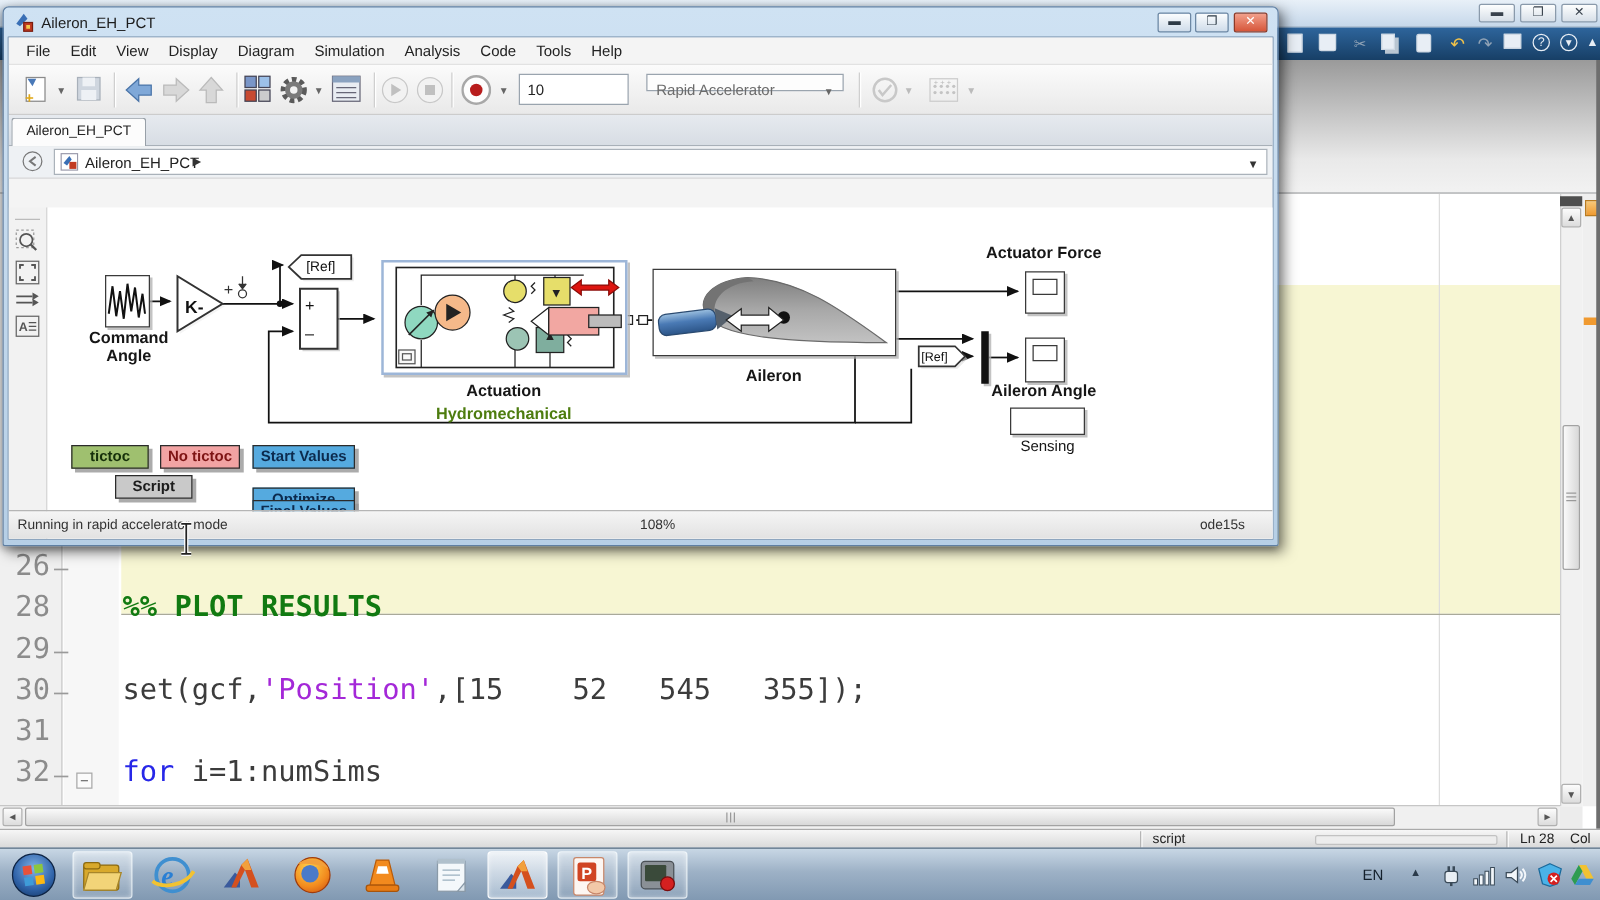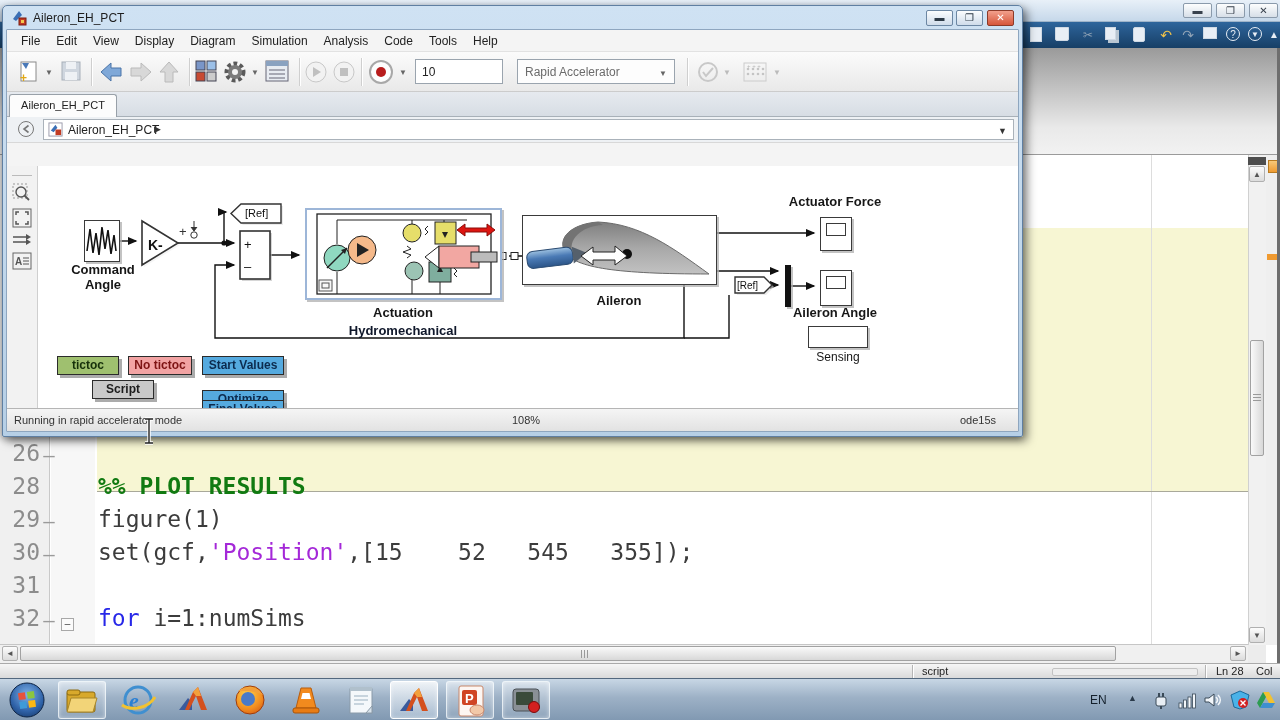--- a/index.html
+++ b/index.html
@@ -158,21 +158,20 @@
           <div class="row">
             <span class="num">28</span>
             <span class="dash"></span>
             <span class="foldcol"></span>
             <span class="code"><span class="seg-h">%% PLOT RESULTS</span></span>
           </div>
           <div class="row">
             <span class="num">29</span>
             <span class="dash">–</span>
             <span class="foldcol"></span>
-            <span class="code"><span class="seg-c">figure(1)</span></span>
           </div>
           <div class="row">
             <span class="num">30</span>
             <span class="dash">–</span>
             <span class="foldcol"></span>
             <span class="code"><span class="seg-c">set(gcf,</span><span class="seg-s">'Position'</span><span class="seg-c">,[15    52   545   355]);</span></span>
           </div>
           <div class="row">
             <span class="num">31</span>
             <span class="dash"></span>
@@ -302,21 +301,21 @@
           <circle cx="11" cy="11" r="10" fill="#f2f2f2" stroke="#c8c8c8"></circle>
           <rect x="7" y="7" width="8" height="8" fill="#c0c0c0"></rect>
         </svg>
         <div class="tb-sep" style="left:354px"></div>
         <svg class="tb-ico" style="left:362px;top:8px" width="24" height="24">
           <circle cx="12" cy="12" r="11" fill="#fdfdfd" stroke="#a8a8a8" stroke-width="2"></circle>
           <circle cx="12" cy="12" r="5" fill="#b81c1c"></circle>
         </svg>
         <span class="tb-caret abs" style="left:392px;top:16px">▼</span>
         <input class="abs" style="left: 408px; top: 7px; width: 88px; height: 25px; border: 1px solid rgb(154, 164, 174); font-size: 12px; padding-left: 6px; color: rgb(34, 34, 34); background: rgb(255, 255, 255);" value="10">
-        <div class="abs" style="left:510px;top:7px;width:158px;height:25px;border:1px solid #9aa4ae;background:#fdfdfd">
+        <div class="abs" style="left:510px;top:7px;width:158px;height:14px;border:1px solid #9aa4ae;background:#fdfdfd">
           <span class="abs" style="left:7px;top:5px;font-size:12px;color:#6b6b6b">Rapid Accelerator</span>
           <span class="tb-caret abs" style="right:7px;top:9px">▼</span>
         </div>
         <div class="tb-sep" style="left:680px"></div>
         <svg class="tb-ico" style="left:690px;top:9px" width="22" height="22">
           <circle cx="11" cy="11" r="9" fill="none" stroke="#c8c8c8" stroke-width="2"></circle>
           <path d="M6 11 l3 4 l7 -8" fill="none" stroke="#c8c8c8" stroke-width="2"></path>
         </svg>
         <span class="tb-caret abs" style="left:716px;top:16px;color:#bbb">▼</span>
         <svg class="tb-ico" style="left:736px;top:10px" width="24" height="20">
@@ -468,21 +467,21 @@
               <polygon points="133,56 130,62 136,62" fill="#222"></polygon>
               <polygon points="150,20 158,14 158,18 180,18 180,14 188,20 180,26 180,22 158,22 158,26" fill="#dd1510" stroke="#8c0c08"></polygon>
               <polygon points="118,47 132,36 132,58" fill="#fff" stroke="#222"></polygon>
               <rect x="132" y="36" width="40" height="22" fill="#f2a7a2" stroke="#222"></rect>
               <rect x="164" y="42" width="26" height="10" fill="#bcbcbc" stroke="#222"></rect>
               <rect x="12" y="70" width="13" height="11" fill="#f8f8f8" stroke="#555"></rect>
               <rect x="15" y="73" width="7" height="5" fill="none" stroke="#555"></rect>
             </svg>
           </div>
           <div class="blk-label" style="left:305px;top:139px;width:120px">Actuation</div>
-          <div class="blk-label" style="left:305px;top:157px;width:120px;color:#0f172a">Hydromechanical</div>
+          <div class="blk-label" style="left:305px;top:157px;width:120px;color:#4d7c0f">Hydromechanical</div>
 
           <div class="blk" style="left:484px;top:49px;width:195px;height:70px">
             <svg width="192" height="67">
               <defs>
                 <linearGradient id="gr1" x1="0" y1="0" x2="0" y2="1">
                   <stop offset="0" stop-color="#7f7f7f"></stop>
                     <stop offset="0.5" stop-color="#a8a8a8"></stop>
                     <stop offset="1" stop-color="#c2c2c2"></stop>
                 </linearGradient>
                 <linearGradient id="gr2" x1="0" y1="0" x2="0" y2="1">

